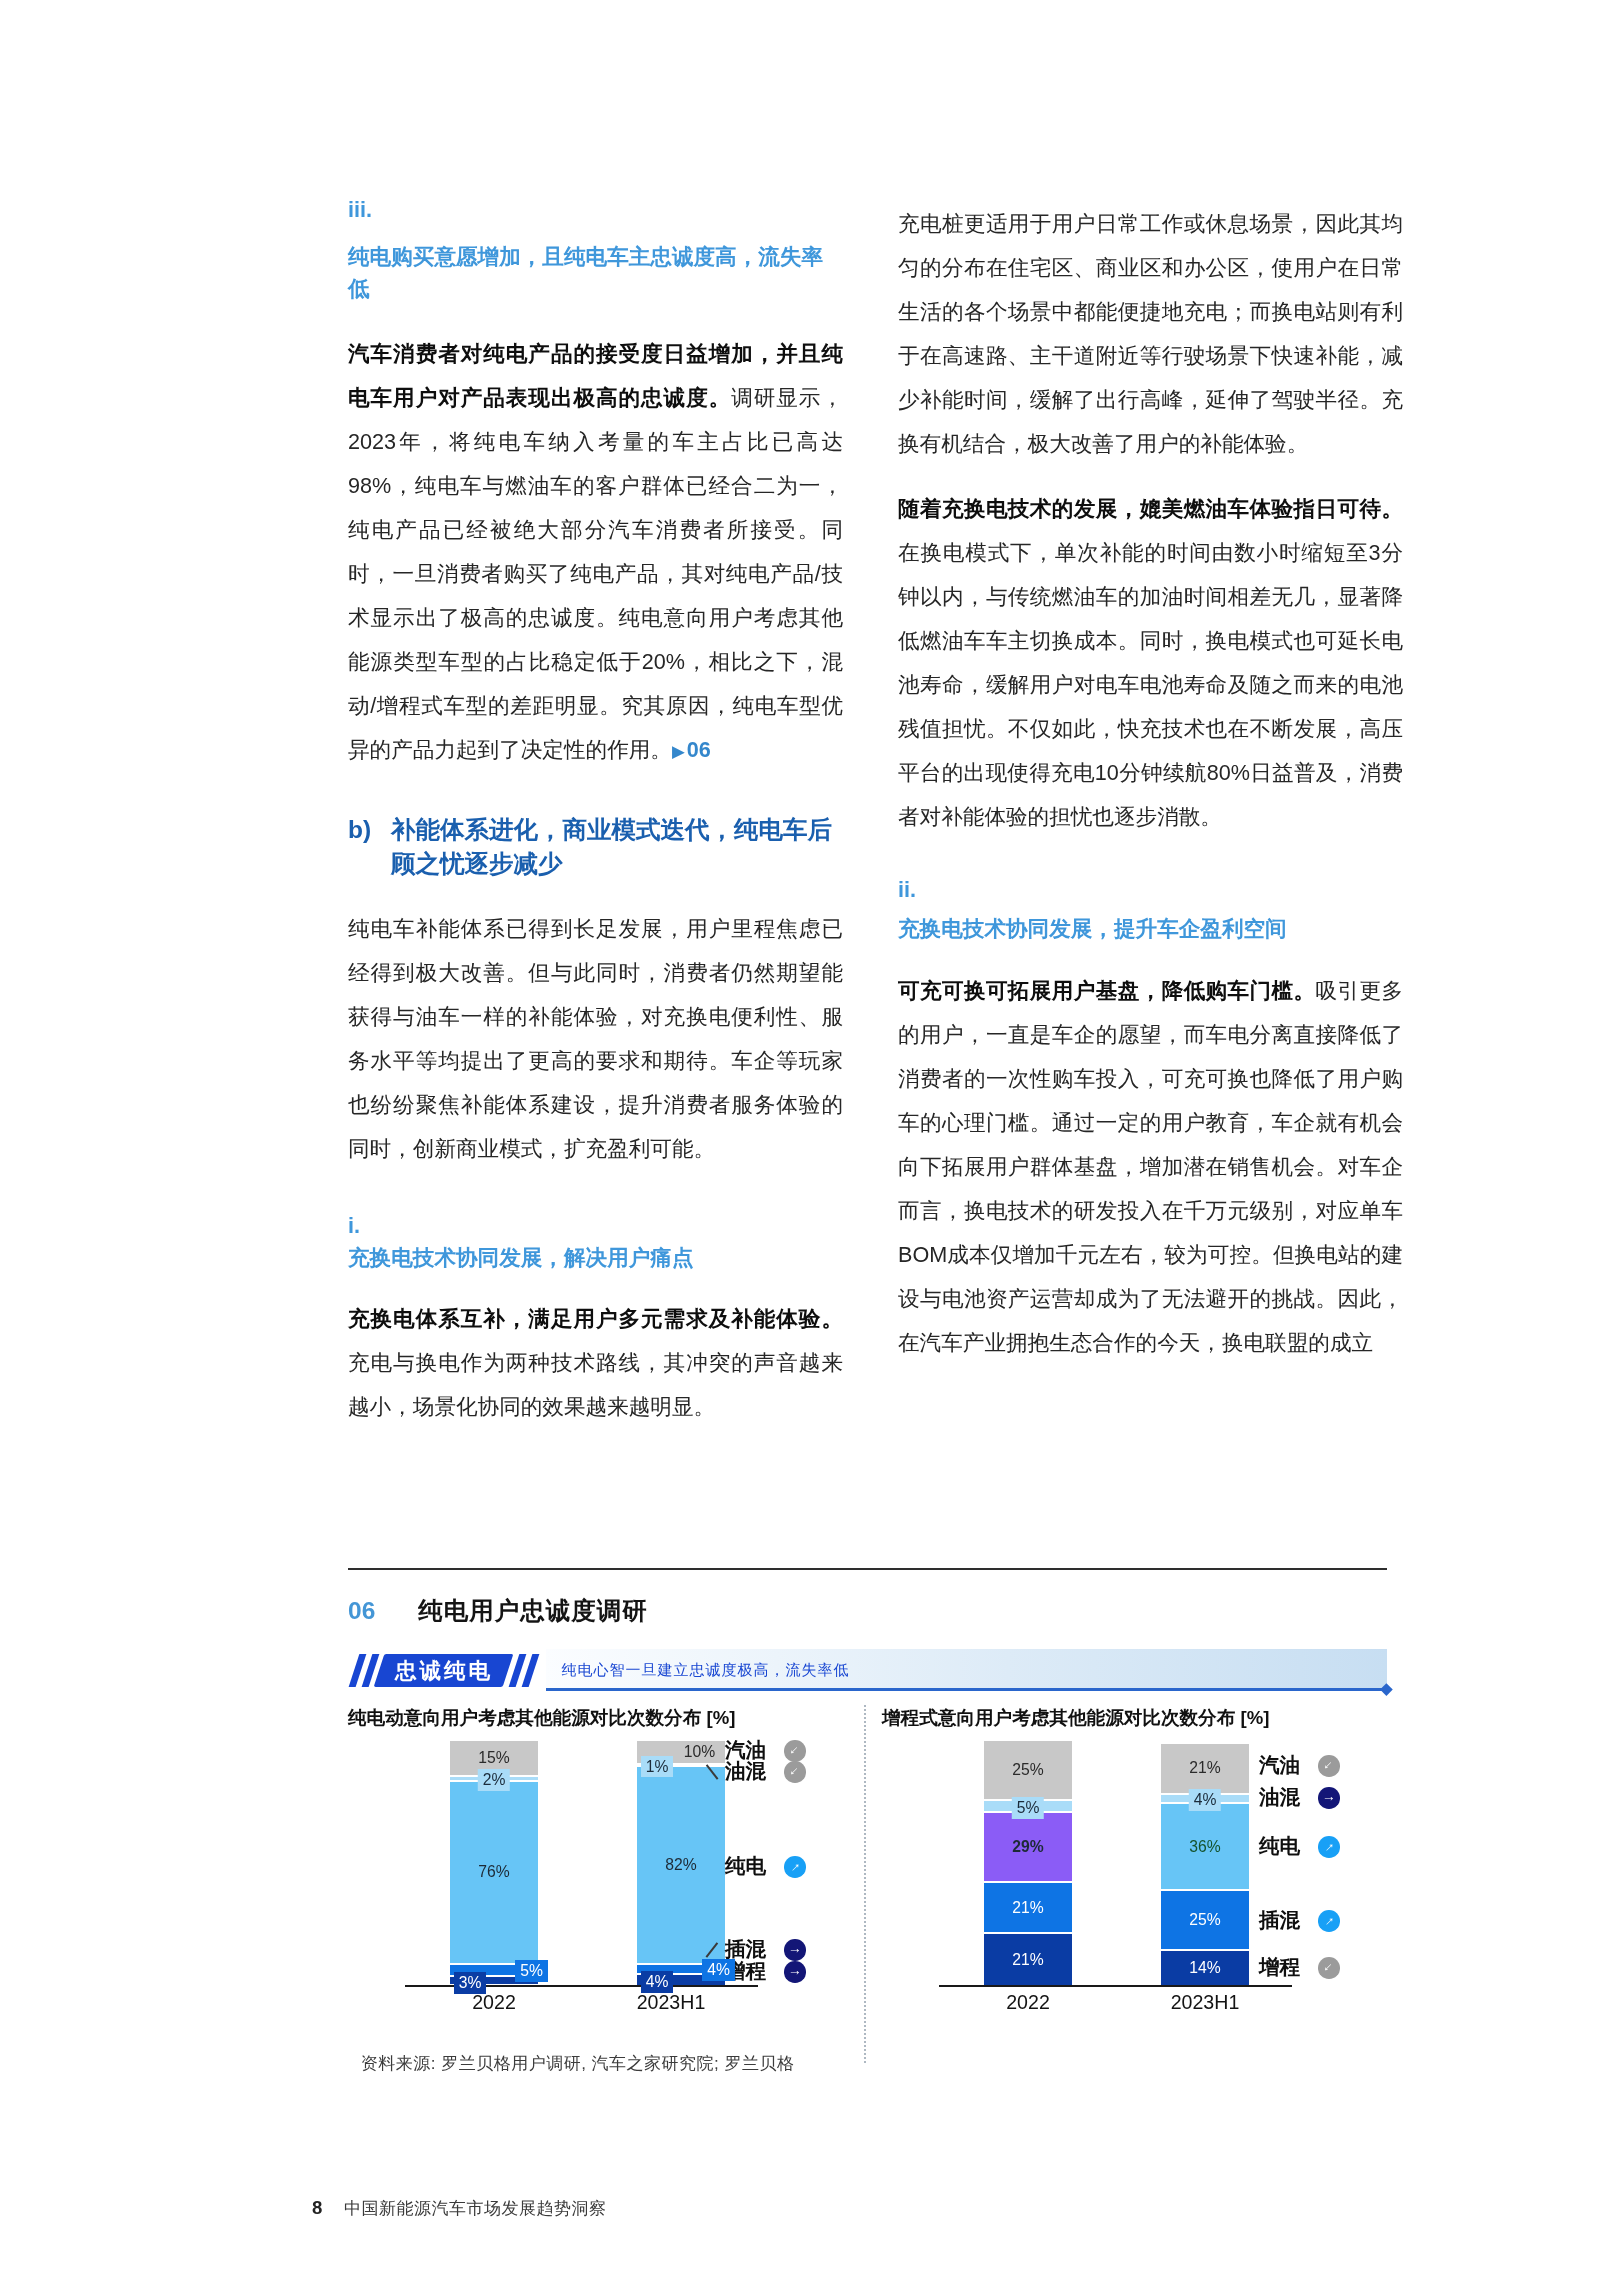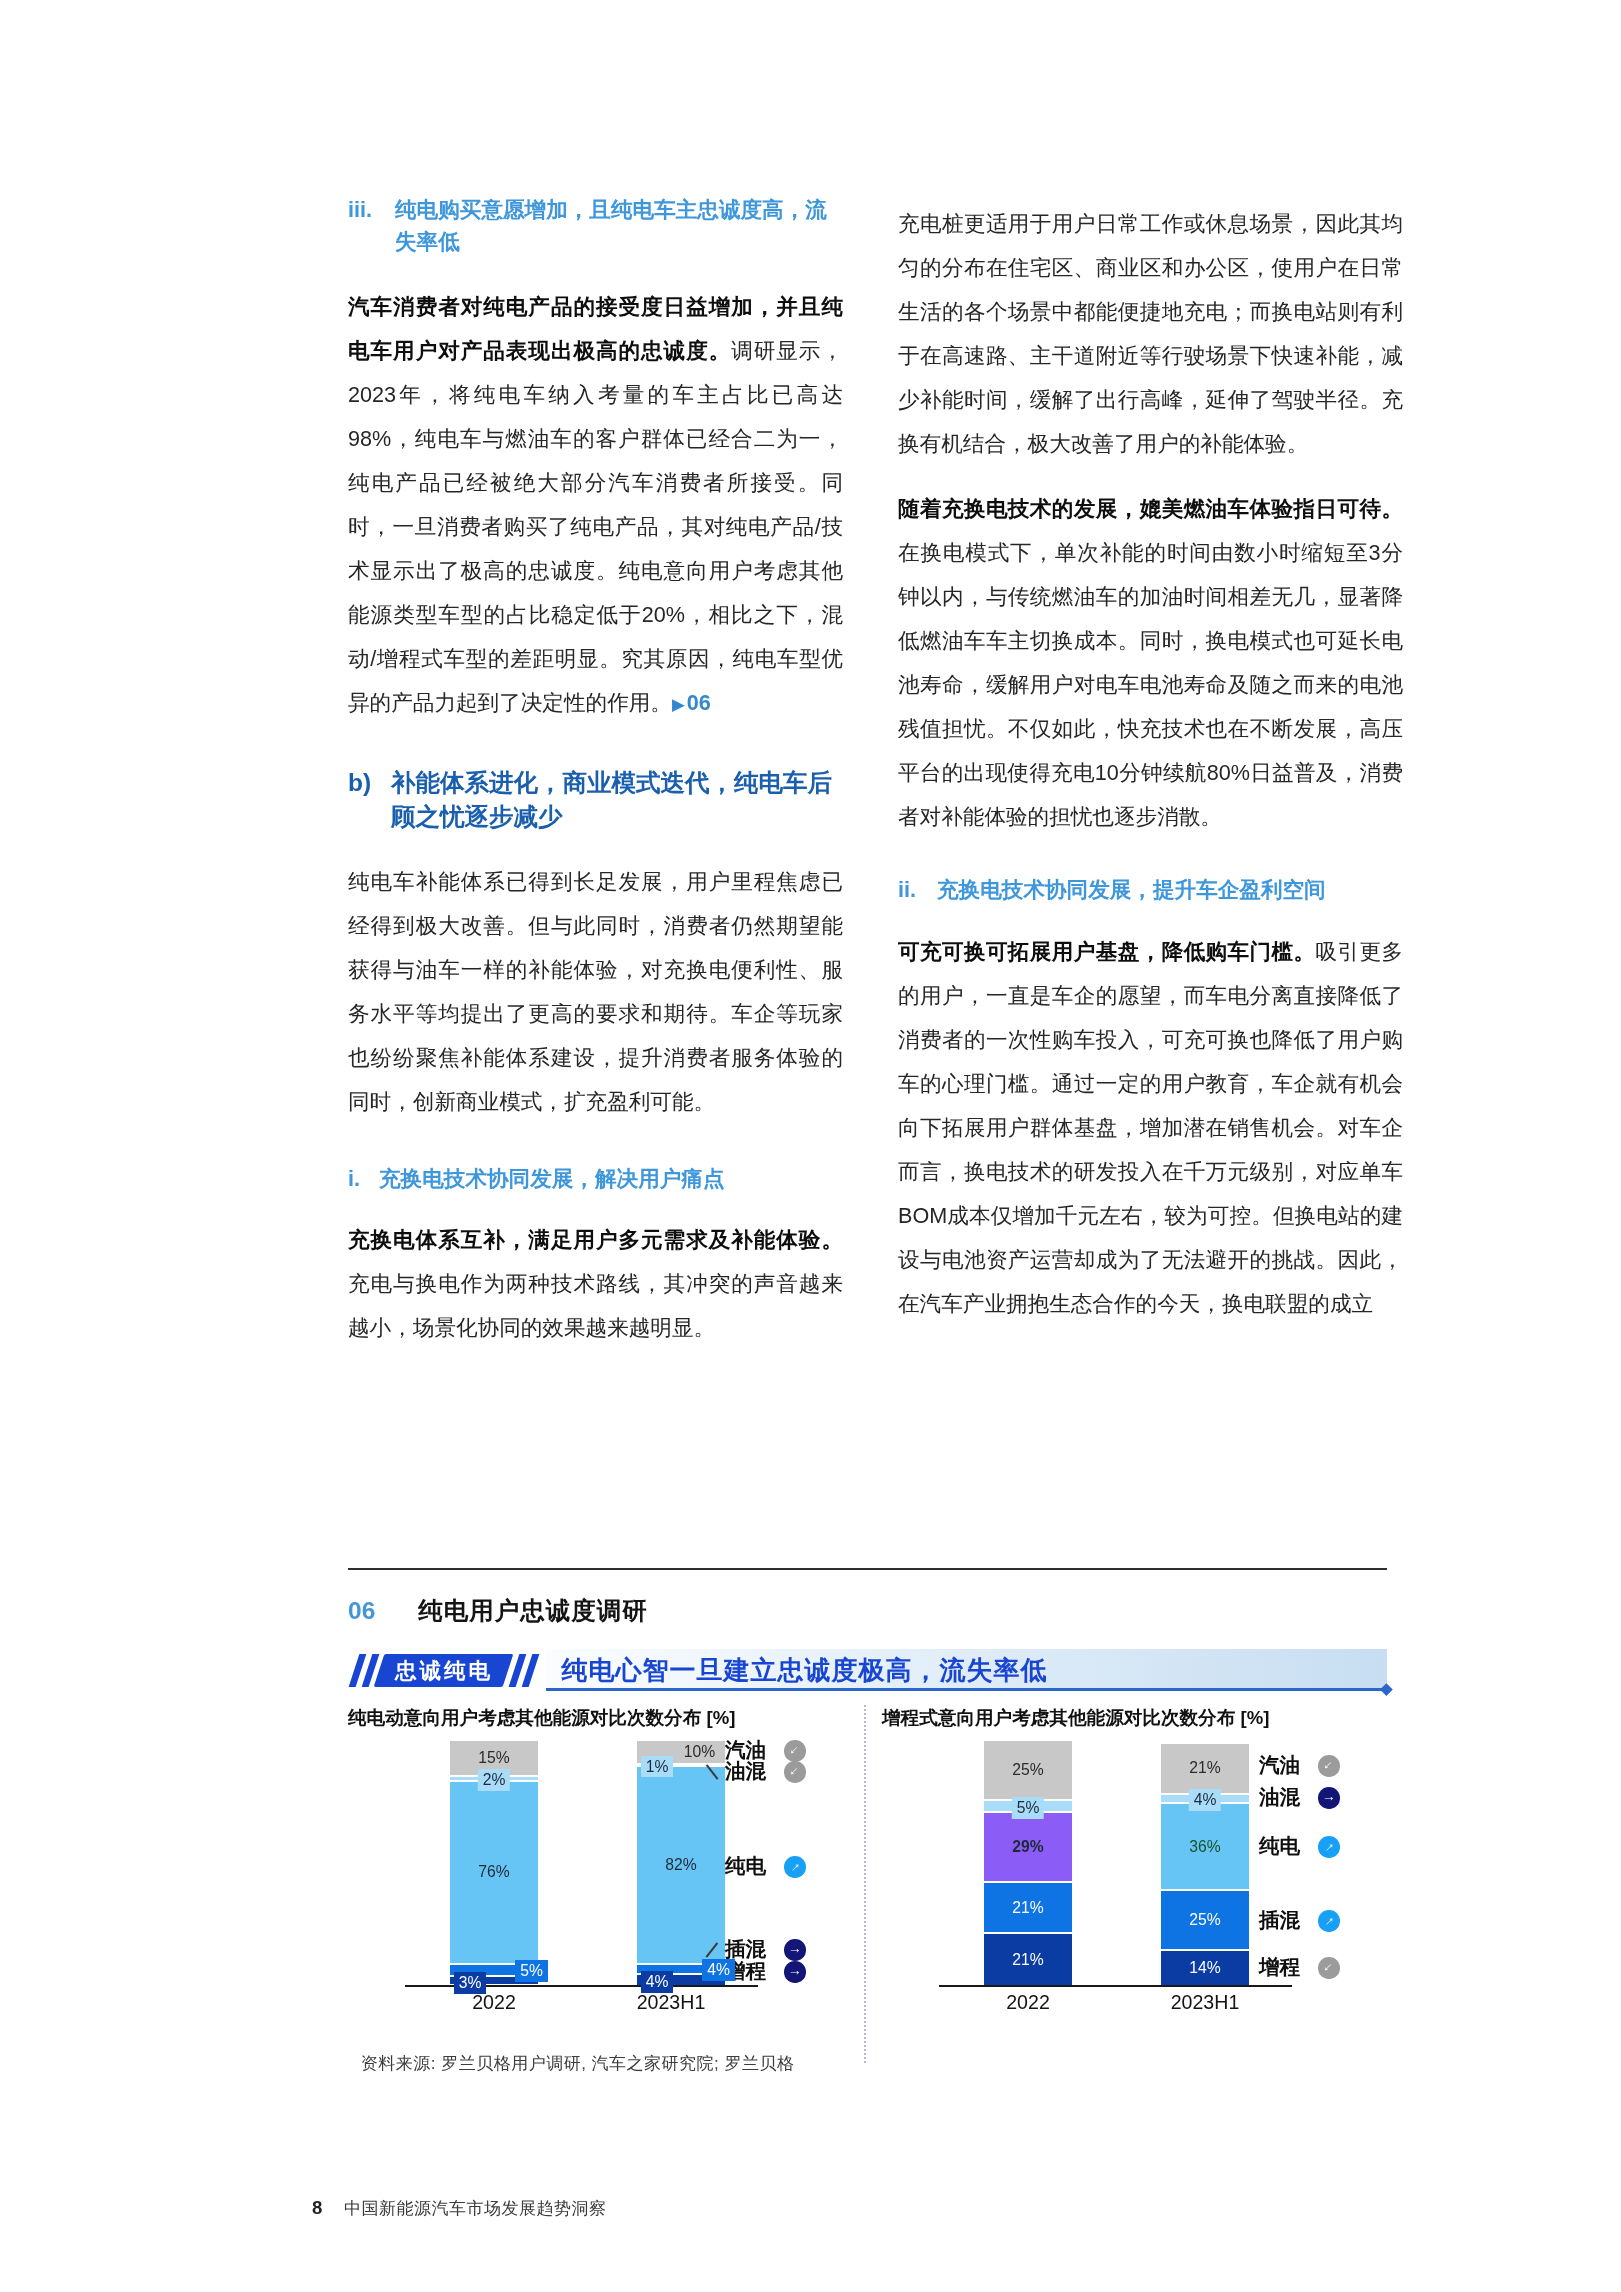--- a/index.html
+++ b/index.html
@@ -7,41 +7,41 @@
         font-family:"Liberation Sans","DejaVu Sans",sans-serif;color:#252525;}
   
   .col{position:absolute;top:194px;}
   .col-left{left:348px;width:495px;}
   .col-right{left:898px;width:505px;}
   .body-p{font-size:21.6px;line-height:44px;text-align:justify;margin:0;color:#262626;}
   .body-p .lead{font-weight:700;color:#0e0e0e;}
   .mt-p1{margin-top:27.4px;} .mt-p2{margin-top:25.5px;} .mt-p3{margin-top:23.5px;}
   .mt-r1{margin-top:7.8px;}  .mt-r2{margin-top:21.6px;}
   .h-flex{display:flex;margin:0;}
-  .h-light{color:#3F97DB;font-size:21.6px;line-height:32px;font-weight:700;}
+  .h-light{color:#3F97DB;font-size:21.6px;line-height:32px;font-weight:700;flex-direction:column;}
   .h-navy{color:#1A5FAE;font-size:24.5px;line-height:34px;font-weight:700;margin-top:39px;}
   .h-i{margin-top:39px;} .h-ii{margin-top:35px;}
   .mk-iii{flex:0 0 47px;} .mk-b{flex:0 0 43px;} .mk-i{flex:0 0 31px;} .mk-ii{flex:0 0 39px;}
   .fig-ref{color:#3487CC;font-weight:700;white-space:nowrap;}
   .fig-ref .tri{font-size:16.7px;letter-spacing:2px;}
   
   .figure-area{position:absolute;left:348px;top:1568px;width:1039px;height:549px;}
   .rule{position:absolute;left:0;top:0;width:1039px;height:2px;background:#2e2e2e;}
   .fig-head{position:absolute;left:0;top:25.5px;display:flex;align-items:baseline;}
   .fig-num{color:#4496D6;font-size:24.5px;font-weight:700;margin-right:43px;}
   .fig-title{color:#141414;font-size:24.5px;font-weight:700;letter-spacing:1px;}
   
   .banner{position:absolute;left:5.9px;right:0;top:81px;height:42px;display:flex;align-items:center;}
   .bstripe{width:6.9px;height:33px;background:#1846D2;transform:skewX(-18deg);margin-right:5.9px;flex:0 0 auto;}
   .btag{width:129px;height:33px;background:#1846D2;transform:skewX(-18deg);border-radius:2px;
         display:flex;align-items:center;justify-content:center;margin-right:5.9px;flex:0 0 auto;}
   .btag span{transform:skewX(18deg);color:#ffffff;font-size:21.6px;font-weight:700;letter-spacing:2.9px;}
   .bstrip{position:relative;flex:1 1 auto;height:42px;margin-left:5.9px;
           background:linear-gradient(to right,#FBFDFF 0%,#DDEBF7 55%,#C7DEF2 100%);}
-  .bstrip-text{display:block;line-height:42px;padding-left:15.7px;color:#1846D2;font-size:26px;font-weight:700;letter-spacing:1px;}
+  .bstrip-text{display:block;line-height:42px;padding-left:15.7px;color:#1846D2;font-size:15px;font-weight:400;letter-spacing:1px;}
   .bline{position:absolute;left:0;right:0;bottom:0;height:2.9px;background:#2A66CC;}
   .bdiamond{position:absolute;right:-3.9px;bottom:-2.9px;width:8.8px;height:8.8px;background:#2A66CC;transform:rotate(45deg);}
   
   .charts-row{position:absolute;left:0;top:137px;width:1039px;height:372px;}
   .chart-box{position:absolute;top:0;height:372px;}
   .chart-box.left{left:0;width:495px;}
   .chart-box.right{left:534px;width:505px;}
   .chart-divider{position:absolute;left:516px;top:0;height:358px;border-left:2px dotted #AEB8C2;}
   .chart-title{position:absolute;left:0;top:0;font-size:18.6px;font-weight:700;color:#111;}
   .bars-area{position:absolute;left:57px;top:36px;width:353px;height:244px;border-bottom:2px solid #191919;}

